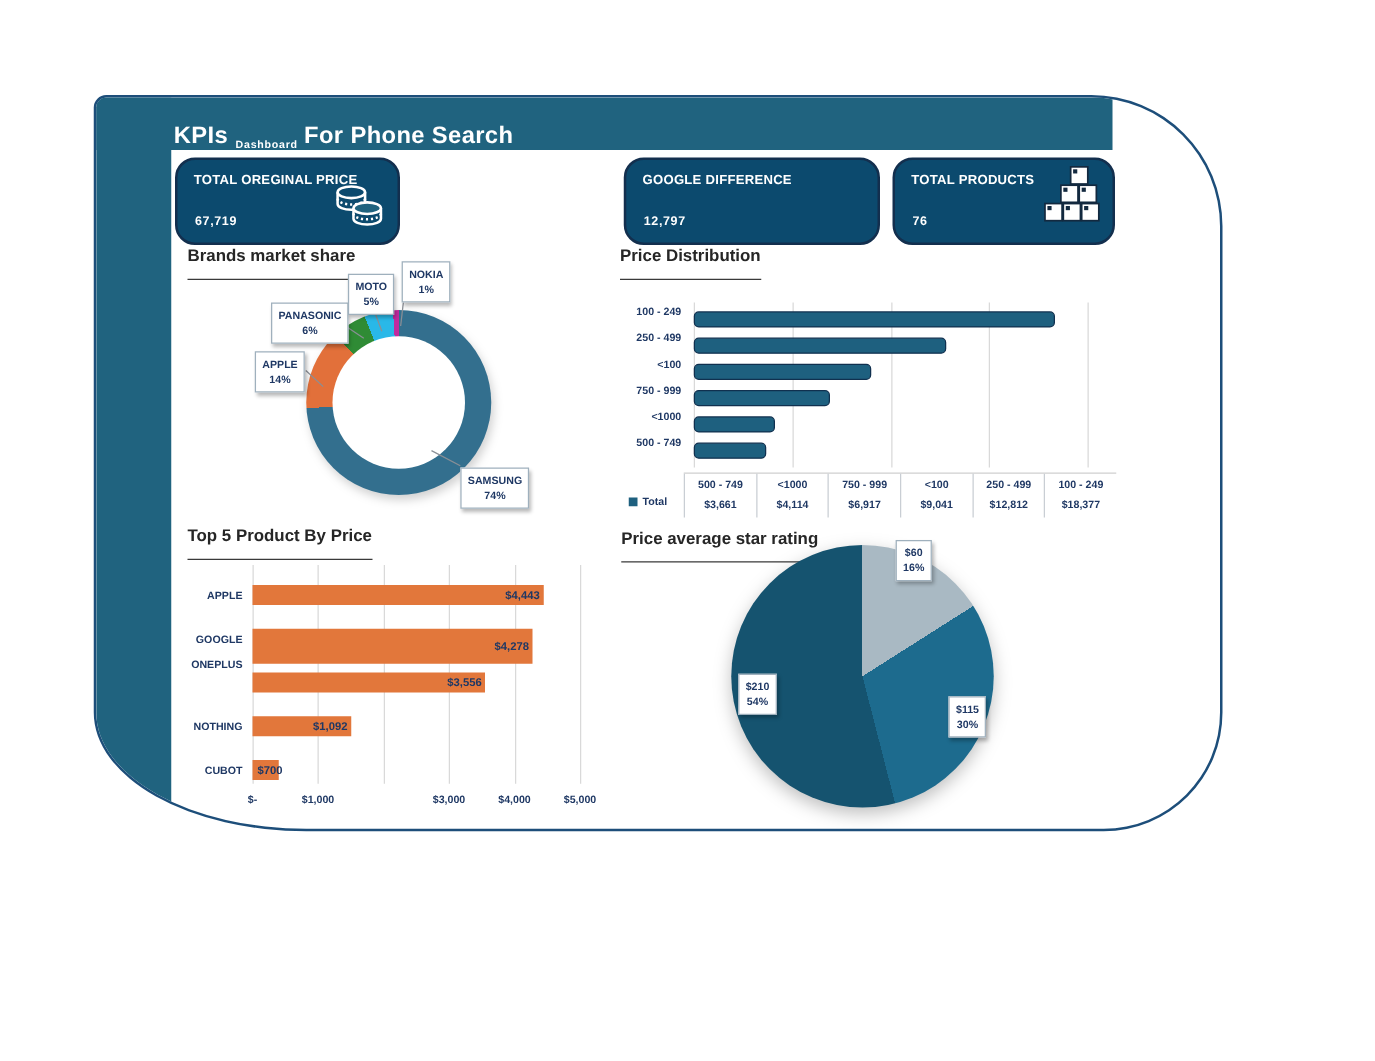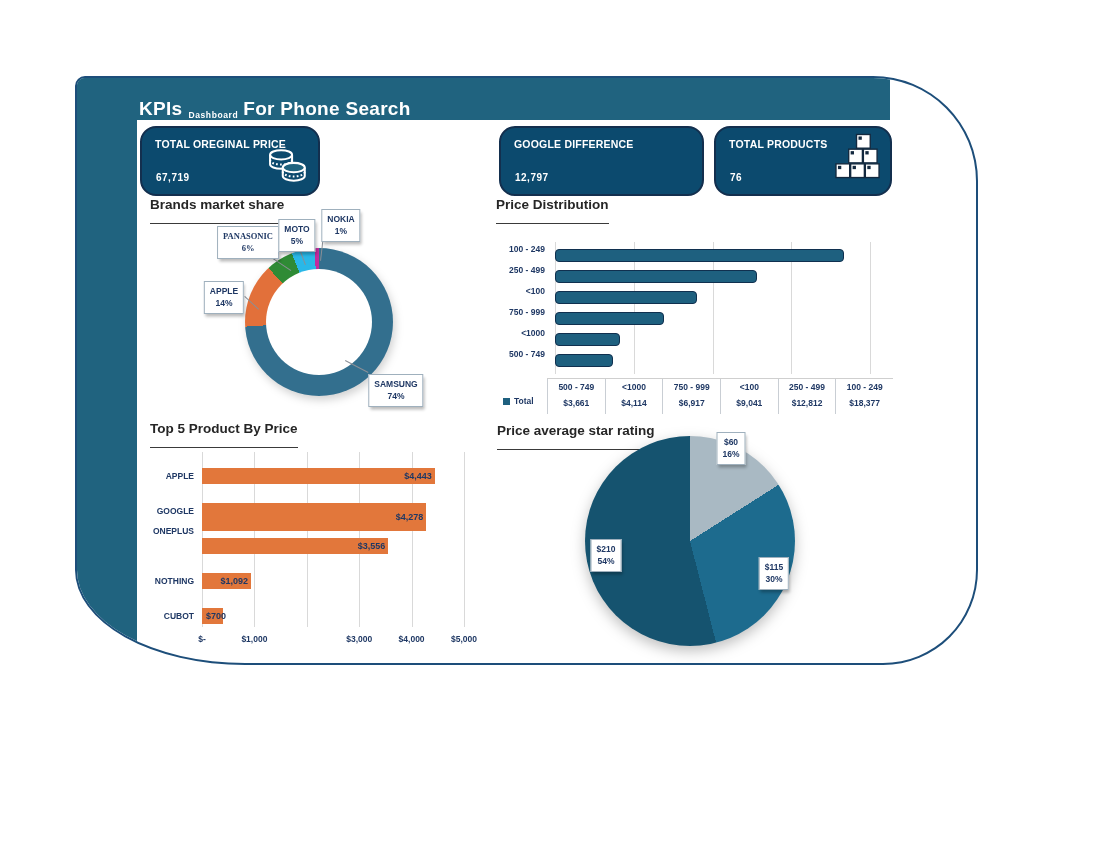--- a/index.html
+++ b/index.html
@@ -160,39 +160,39 @@
       <div class="grid" style="left: 262px; height: 175px;"></div>
       <div class="hbar orange" style="left: 0px; top: 16px; height: 16px; width: 232.813px;">
         <span class="dlab" style="right: 3px;">$4,443</span>
       </div>
       <div class="hbar orange" style="left: 0px; top: 51px; height: 28px; width: 224.167px;">
         <span class="dlab" style="right: 3px;">$4,278</span>
       </div>
       <div class="hbar orange" style="left: 0px; top: 86px; height: 16px; width: 186.334px;">
         <span class="dlab" style="right: 3px;">$3,556</span>
       </div>
-      <div class="hbar orange" style="left: 0px; top: 121px; height: 16px; width: 49px;">
+      <div class="hbar orange" style="left: 0px; top: 121px; height: 16px; width: 79px;">
         <span class="dlab" style="right: 3px;">$1,092</span>
       </div>
       <div class="hbar orange" style="left: 0px; top: 156px; height: 16px; width: 20.96px;">
         <span class="dlab" style="left: 4px;">$700</span>
       </div>
     </div>
   <div id="t5-cats"></div>
   <div id="t5-ticks"></div>
 
   <div class="pie" style="background: conic-gradient(rgb(169, 185, 195) 0deg, rgb(169, 185, 195) 57.6deg, rgb(29, 107, 142) 57.6deg, rgb(29, 107, 142) 165.6deg, rgb(21, 83, 111) 165.6deg, rgb(21, 83, 111) 360deg);"></div>
   <div id="pie-callouts"></div>
 <div class="callout" style="left: 319px; top: 296px;">SAMSUNG
 74%</div>
     <div class="lead" style="left: 291px; top: 295px; width: 25.9422px; transform: rotate(-2.66071rad);"></div>
     <div class="callout" style="left: 147px; top: 203px;">APPLE
 14%</div>
     <div class="lead" style="left: 168px; top: 218px; width: 19.105px; transform: rotate(0.748378rad);"></div>
-    <div class="callout" style="left: 171px; top: 148px; font-family: Liberation Serif, serif;">PANASONIC
+    <div class="callout" style="left: 171px; top: 164px;">PANASONIC
 6%</div>
     <div class="lead" style="left: 196px; top: 180px; width: 21.6333px; transform: rotate(0.588003rad);"></div>
     <div class="callout" style="left: 220px; top: 141px;">MOTO
 5%</div>
     <div class="lead" style="left: 222px; top: 168px; width: 20.2485px; transform: rotate(1.21781rad);"></div>
     <div class="callout" style="left: 264px; top: 131px;">NOKIA
 1%</div>
     <div class="lead" style="left: 247px; top: 157px; width: 26.1725px; transform: rotate(1.68567rad);"></div>
     <div class="cat" style="left: 398px; width: 70px; top: 166px;">100 - 249</div>
     <div class="cat" style="left: 398px; width: 70px; top: 187px;">250 - 499</div>

